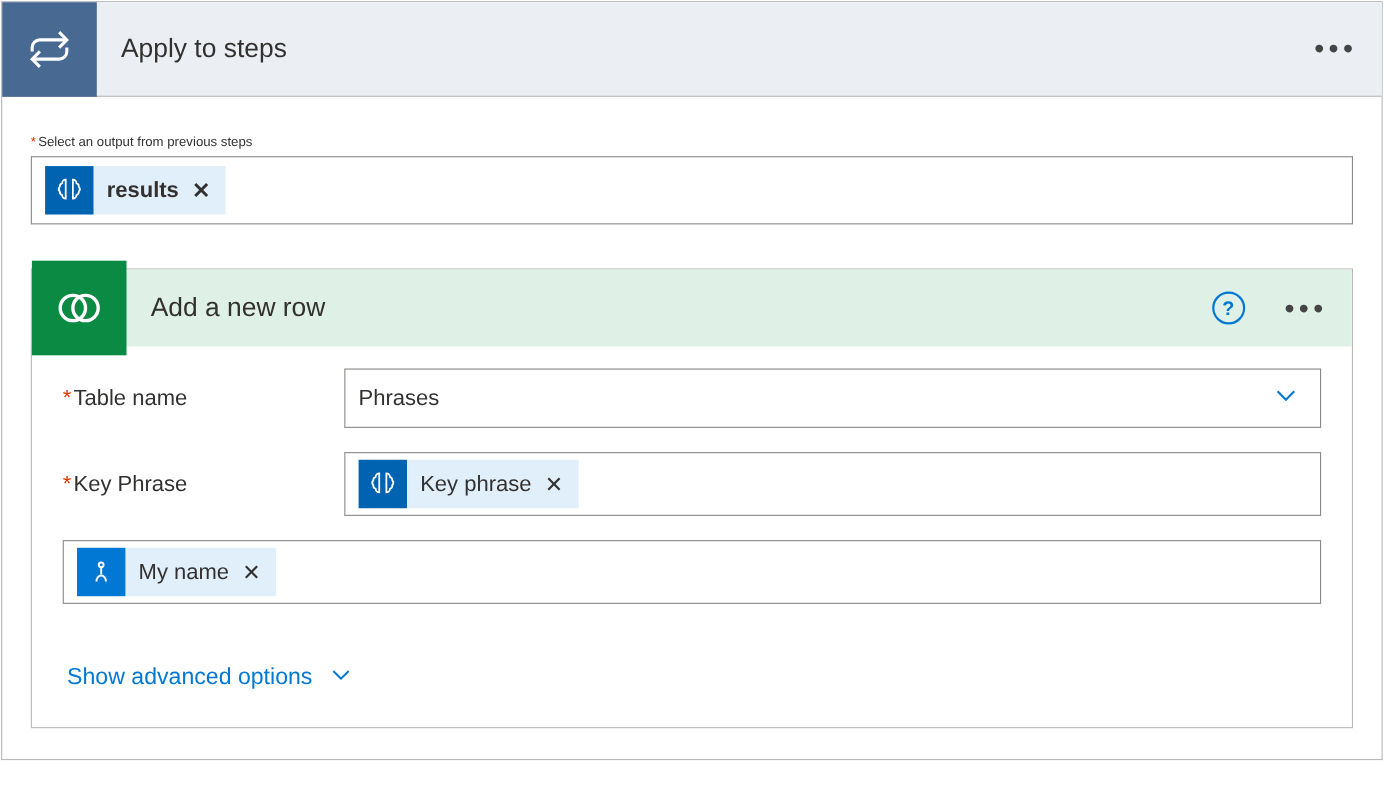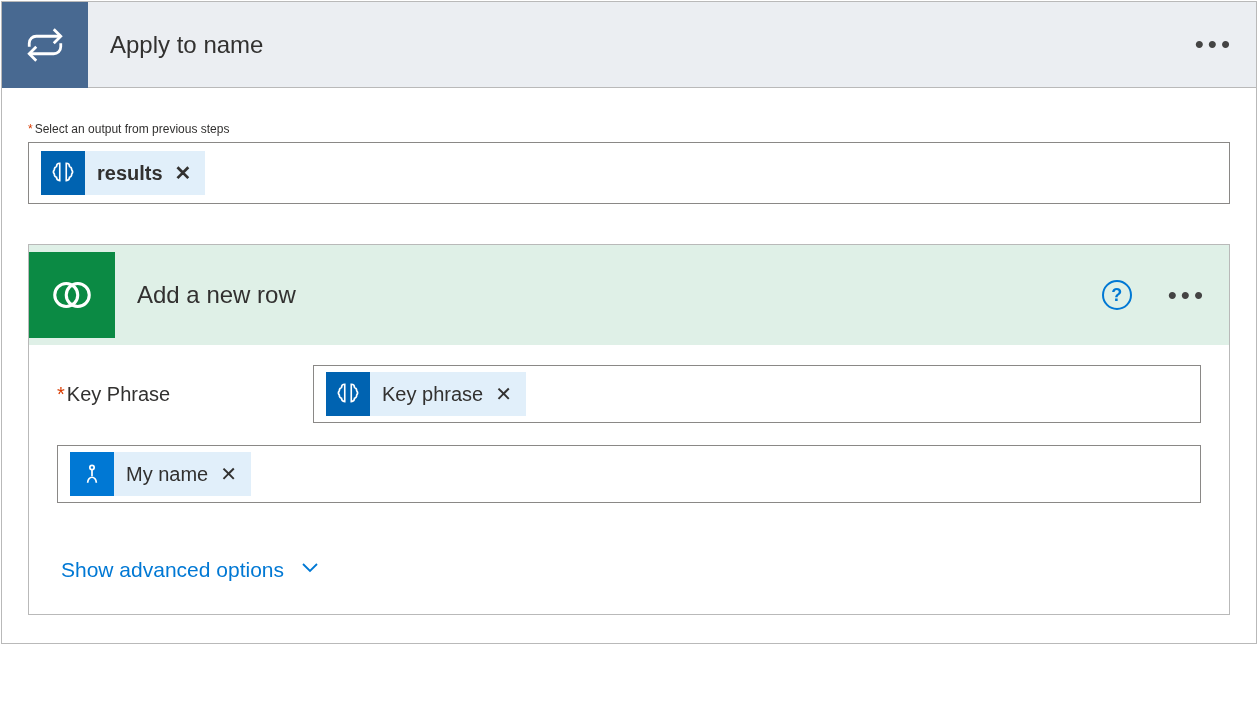--- a/index.html
+++ b/index.html
@@ -104,21 +104,21 @@
   }
   
   .inner-card {
     border: 1px solid #b9b9b9;
     margin-top: 40px;
   }
   .inner-header {
     display: flex;
     align-items: center;
     background: #dff0e7;
-    height: 100px;
+    height: 70px;
   }
   .inner-icon-box {
     width: 86px;
     height: 86px;
     background: #0b8a44;
     display: flex;
     align-items: center;
     justify-content: center;
     flex-shrink: 0;
   }
@@ -179,21 +179,21 @@
 
   <div class="outer-header">
     <div class="outer-icon-box">
       <svg width="42" height="42" viewBox="0 0 24 24" fill="none" stroke="#fff" stroke-width="1.6">
         <polyline points="17 3 21 7 17 11"></polyline>
         <path d="M3 13V11a4 4 0 0 1 4-4h14"></path>
         <polyline points="7 21 3 17 7 13"></polyline>
         <path d="M21 11v2a4 4 0 0 1-4 4H3"></path>
       </svg>
     </div>
-    <div class="outer-title">Apply to name</div>
+    <div class="outer-title">Apply to steps</div>
     <div class="ellipsis-btn">•••</div>
   </div>
 
   <div class="outer-body">
 
     <div class="field-label">
       <span class="req">*</span><span>Select an output from previous steps</span>
     </div>
     <div class="token-input">
       <div class="token">
@@ -217,20 +217,33 @@
             <circle cx="15" cy="12" r="6"></circle>
           </svg>
         </div>
         <div class="inner-title">Add a new row</div>
         <div class="help-btn">?</div>
         <div class="ellipsis-btn">•••</div>
       </div>
 
       <div class="inner-body">
 
+        <div class="form-row">
+          <div class="row-label">
+            <span class="req">*</span><span>Table name</span>
+          </div>
+          <div class="row-input">
+            <span>Phrases</span>
+            <span class="select-chevron">
+              <svg width="26" height="26" viewBox="0 0 24 24" fill="none" stroke="#0078d4" stroke-width="1.8">
+                  <polyline points="5 9 12 16 19 9"></polyline>
+                </svg>
+            </span>
+          </div>
+        </div>
 
         <div class="form-row">
           <div class="row-label">
             <span class="req">*</span><span>Key Phrase</span>
           </div>
           <div class="row-input">
             <div class="token">
               <div class="token-icon blue-dark">
                 <svg width="26" height="26" viewBox="0 0 24 24" fill="none" stroke="#fff" stroke-width="1.5">
                   <path d="M9 3a3 3 0 0 0-3 3 3 3 0 0 0-2 3 3 3 0 0 0 0 4 3 3 0 0 0 2 3 3 3 0 0 0 3 3V3z"></path>

